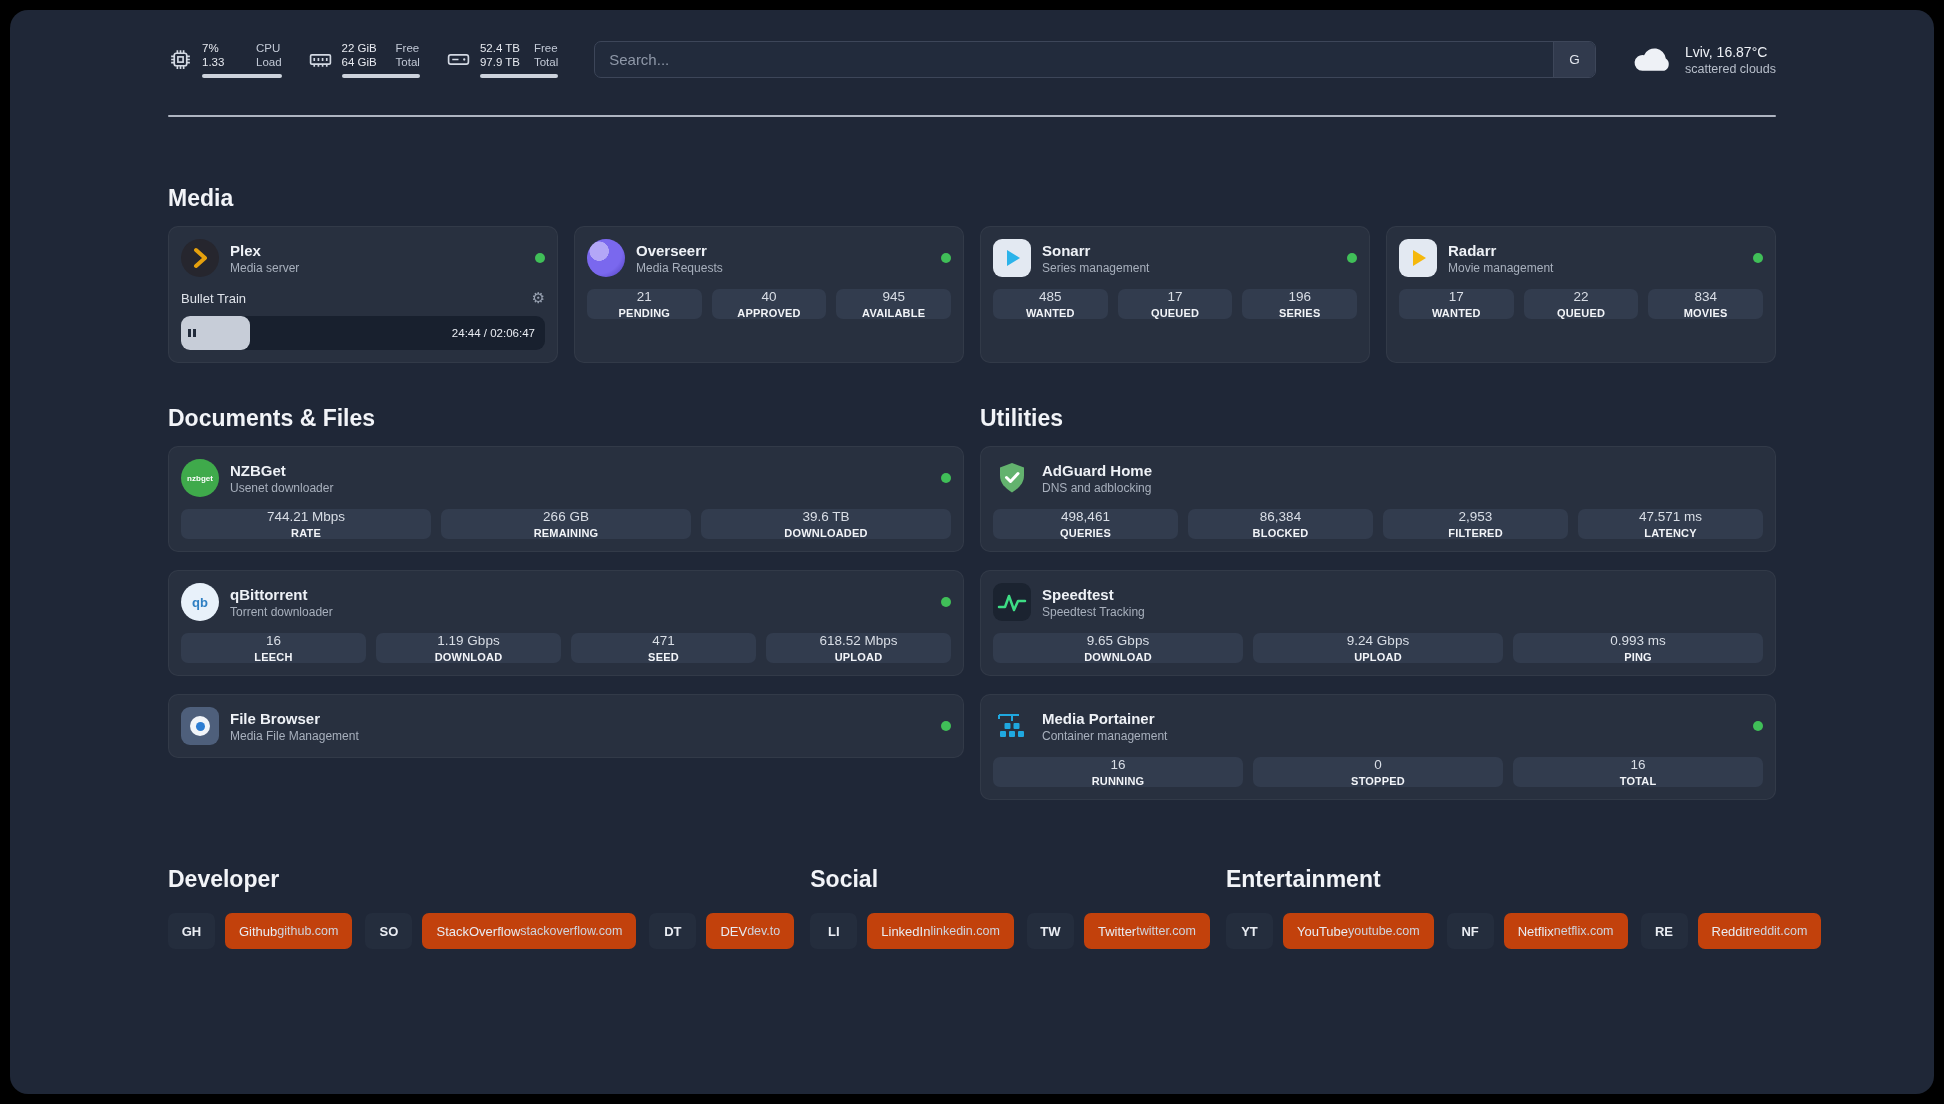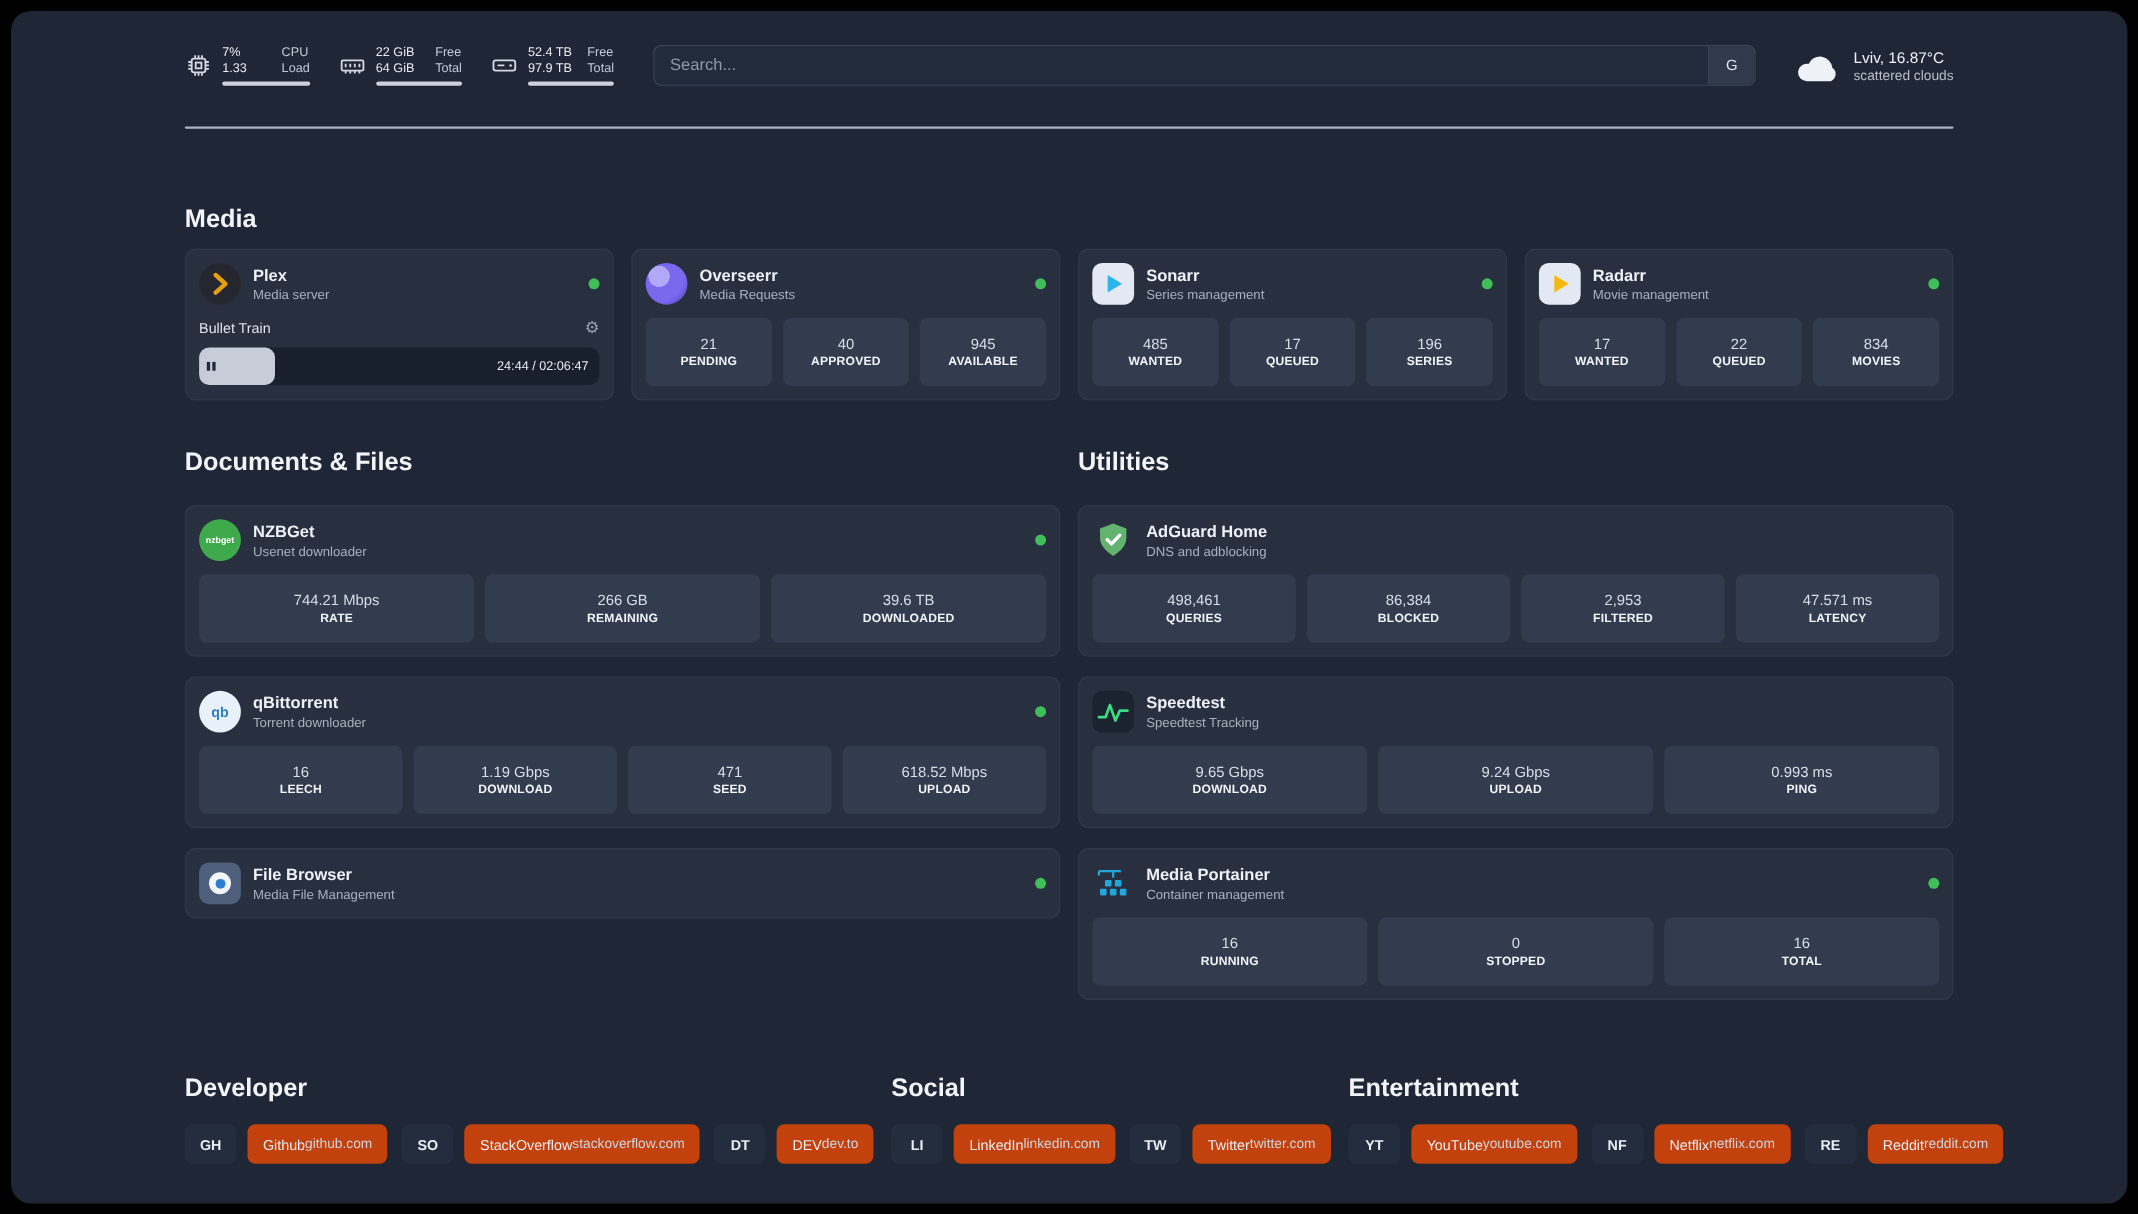--- a/index.html
+++ b/index.html
@@ -16,41 +16,41 @@
   .sys-body{display:flex;flex-direction:column}
   .sys-rows{display:flex;gap:12px}
   .sys-col{display:flex;flex-direction:column;font-size:11.5px;line-height:14px}
   .sys-vals{color:#e7eaf0;min-width:42px}
   .sys-labels{color:#c2c9d6}
   .sys-bar{height:4px;background:#ccd2dc;border-radius:2px;margin-top:5px;width:100%}
   .searchbar{flex:1;display:flex;height:37px;background:#222b3c;border:1px solid #3d4659;border-radius:7px;overflow:hidden;margin:0 12px}
   .searchbar input{flex:1;background:transparent;border:0;outline:none;color:#e8ebf1;font-size:15px;padding:0 14px;font-family:"Liberation Sans",sans-serif}
   .searchbar input::placeholder{color:#8f98a8}
   .search-engine{width:42px;background:#313a4d;border:0;border-left:1px solid #3d4659;color:#e3e7ee;font-size:13.5px;cursor:pointer;font-family:"Liberation Sans",sans-serif}
-  .weather{display:flex;align-items:flex-end;gap:11px}
+  .weather{display:flex;align-items:flex-start;gap:11px}
   .weather-loc{font-size:14px;color:#eef1f6}
   .weather-cond{font-size:12.5px;color:#b8bfcb;margin-top:2px}
   .divider{height:2px;background:#c8ced9;opacity:.85;border-radius:1px;margin-top:37px}
 
   
   .section-title{font-size:23px;font-weight:600;color:#f2f4f8}
   .media-section{margin-top:68px}
   .grid4{display:grid;grid-template-columns:repeat(4,1fr);gap:16px;margin-top:14px}
   .twocol{display:grid;grid-template-columns:1fr 1fr;gap:16px;margin-top:42px}
-  .col-stack{display:flex;flex-direction:column;gap:18px;margin-top:26px}
+  .col-stack{display:flex;flex-direction:column;gap:18px;margin-top:14px}
 
   
   .card{background:#28303f;border:1px solid rgba(255,255,255,.05);border-radius:10px;padding:12px}
   .card-head{display:flex;align-items:center;gap:11px;cursor:pointer}
   .app-icon{width:38px;height:38px;flex:none;display:flex;align-items:center;justify-content:center;overflow:hidden}
   .app-name{font-size:15px;font-weight:600;color:#eef1f6}
   .app-sub{font-size:12px;color:#a8b0bd;margin-top:2px}
   .dot{width:10px;height:10px;border-radius:50%;background:#40bf58;margin-left:auto;flex:none}
   .tiles{display:flex;gap:10px;margin-top:12px}
-  .tile{flex:1;background:#323c4e;border-radius:7px;padding:16px 4px;text-align:center}
+  .tile{flex:1;background:#323c4e;border-radius:7px;padding:0 4px;text-align:center}
   .tile-v{font-size:13.5px;color:#d9dee6}
   .tile-l{font-size:11px;font-weight:700;color:#f2f4f8;margin-top:3px;letter-spacing:.2px}
 
   
   .np-row{display:flex;justify-content:space-between;align-items:center;margin-top:12px;font-size:13px;color:#dfe3ea}
   .gear{color:#97a0b0;font-size:15px;cursor:pointer}
   .player{position:relative;height:34px;background:#18202e;border-radius:9px;margin-top:9px;cursor:pointer}
   .player-fill{position:absolute;left:0;top:0;bottom:0;width:19%;background:#c7cdd8;border-radius:9px;display:flex;align-items:center;padding-left:7px}
   .pause{display:flex;gap:2.5px;cursor:pointer}
   .pause i{display:block;width:2.5px;height:8px;background:#222b3b}

